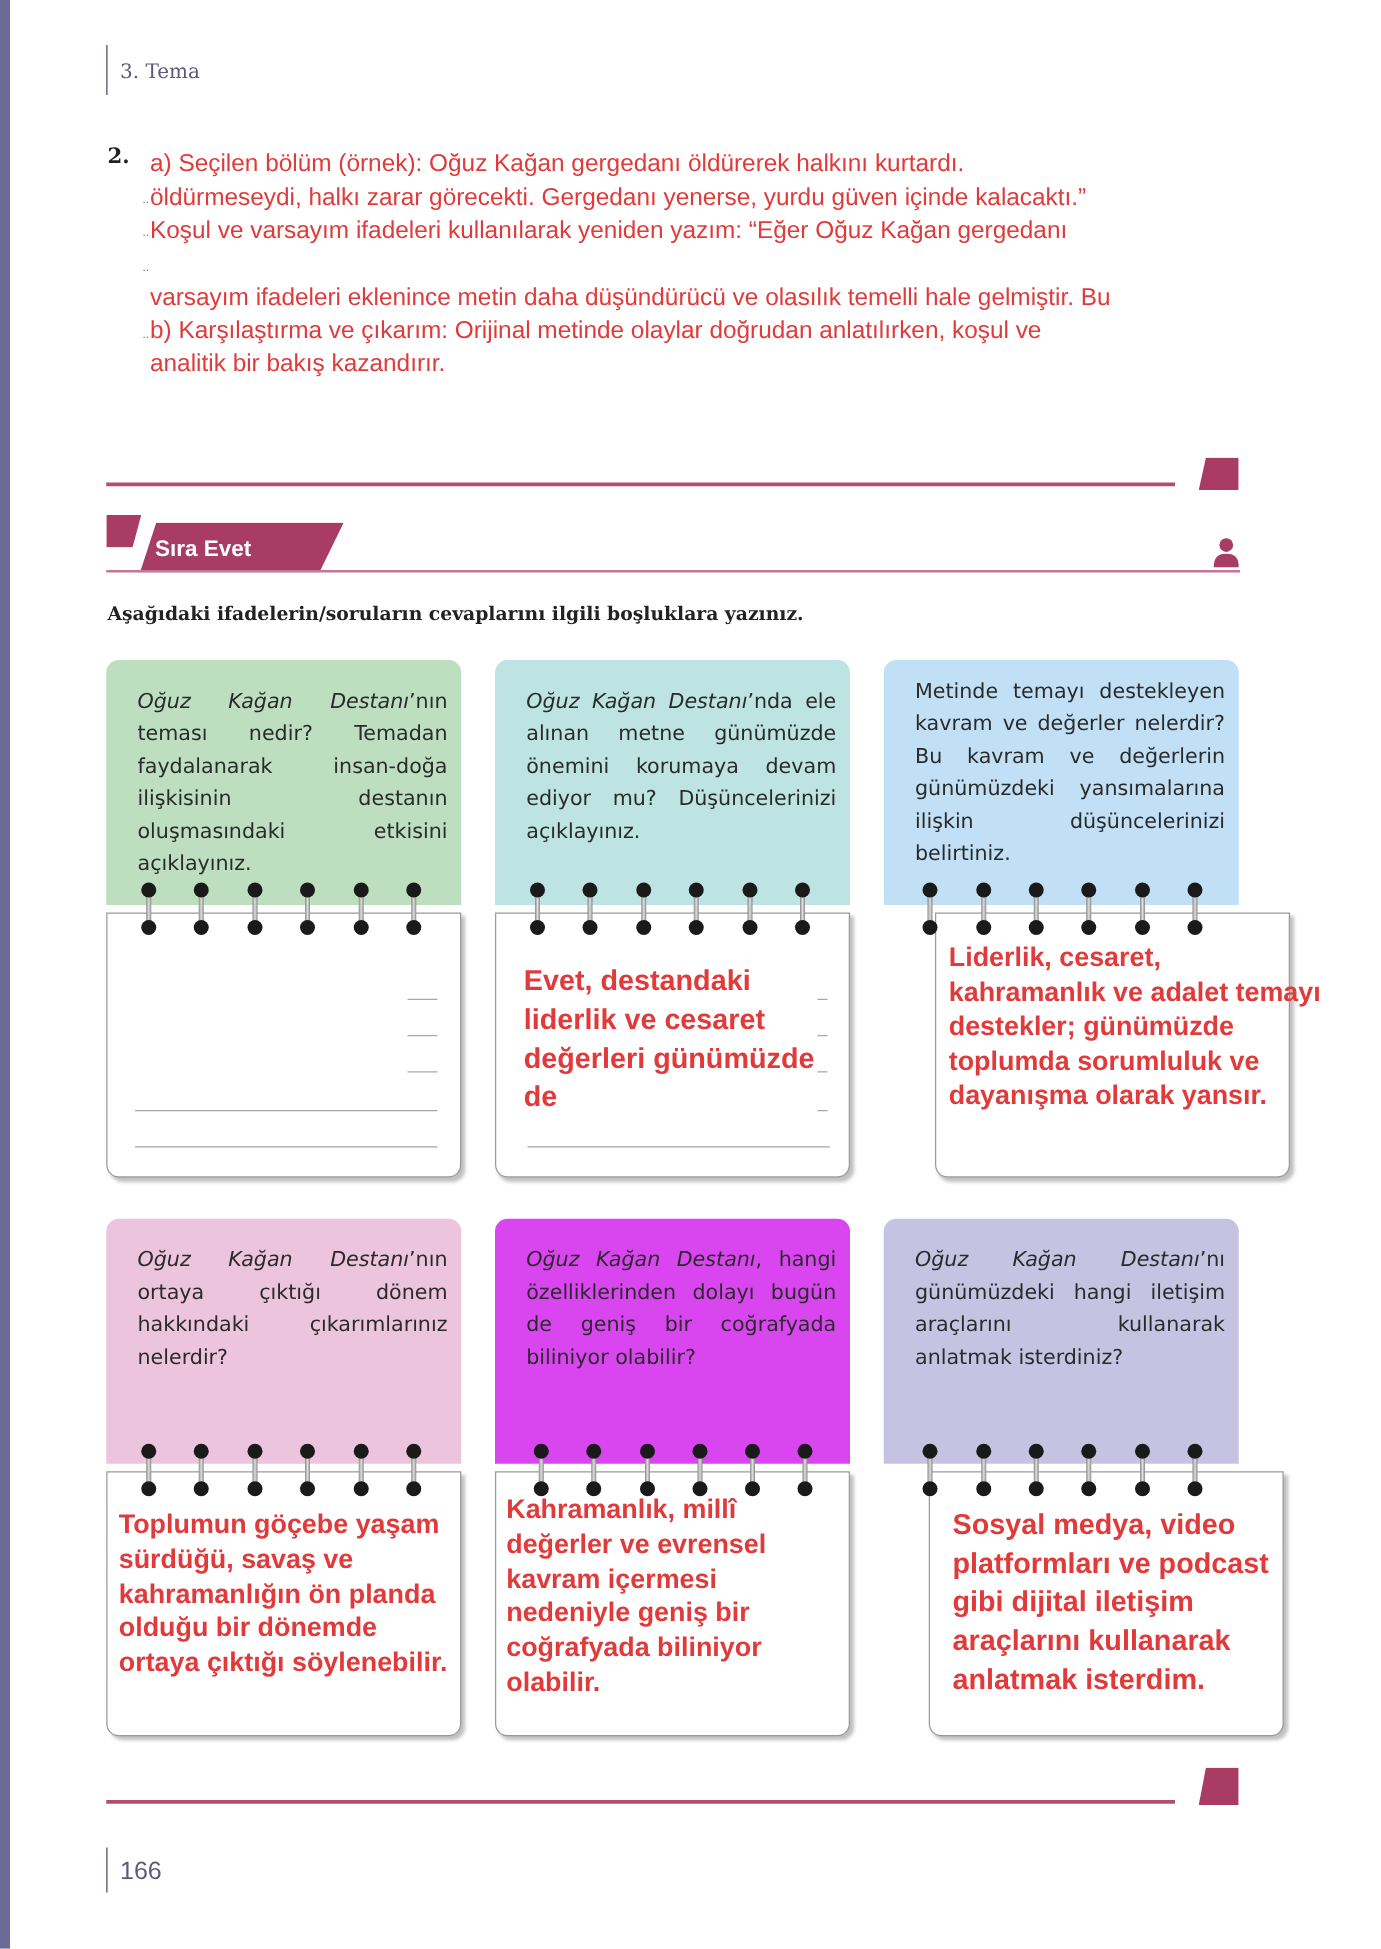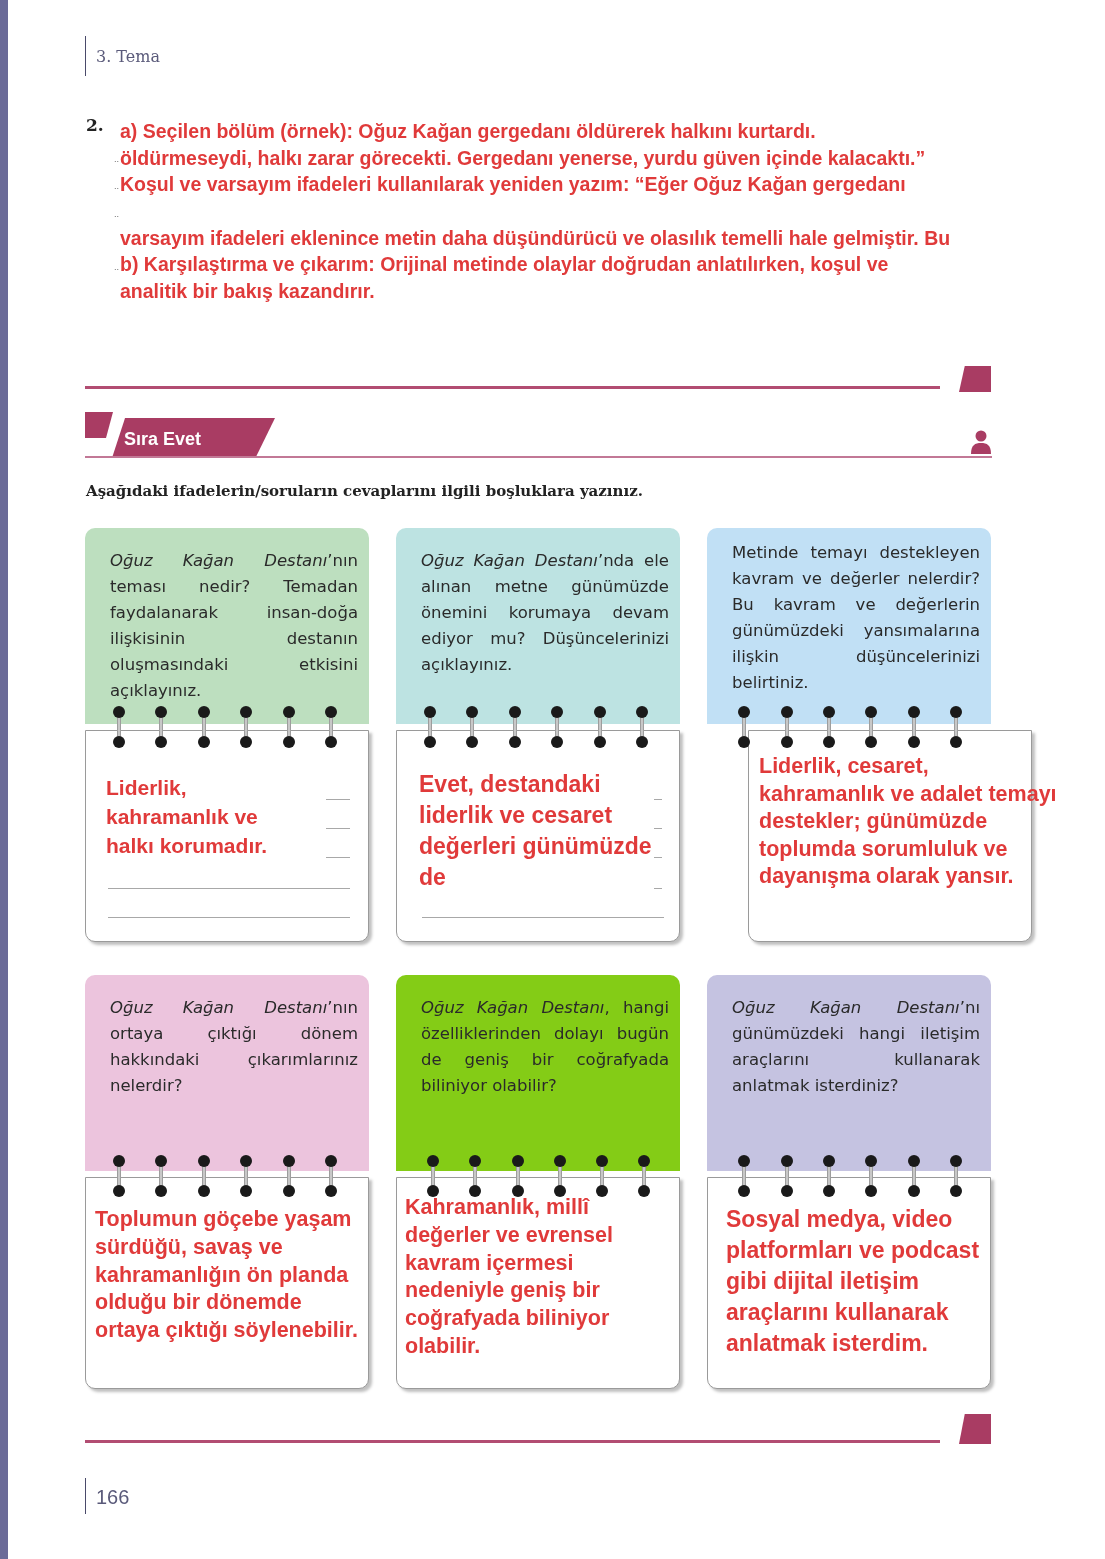--- a/index.html
+++ b/index.html
@@ -10,21 +10,21 @@
   }
   .left-bar { position:absolute; left:0; top:0; width:8px; height:1559px; background:#6b6b98; }
 
   .header-divider { position:absolute; left:85px; top:36px; width:1px; height:40px; background:#4a4a6a; }
   .header-title { position:absolute; left:96px; top:47px; font-family:"DejaVu Serif", serif; font-size:16px; color:#5a5a7a; }
 
   .q-number { position:absolute; left:86px; top:115px; font-family:"DejaVu Serif", serif; font-size:17px; color:#222; font-weight:bold; }
   .faint-mark { position:absolute; left:114px; font-size:8px; color:#666; }
   .answer-text {
     position:absolute; left:120px; top:118px; width:890px;
-    font-family:"Liberation Sans", sans-serif; font-weight:bold;
+    font-family:"Liberation Sans", sans-serif; font-weight:normal;
     font-size:19.5px; line-height:26.5px; color:#e03a3a;
   }
   .answer-text p { margin:0; }
   .answer-text .gap { height:27px; }
 
   .rule { position:absolute; height:3px; background:#b24d72; }
   .rule-thin { position:absolute; height:2px; background:#c27896; }
   .corner-block { position:absolute; width:32px; height:26px; background:#a93c63;
     clip-path:polygon(18% 0, 100% 0, 100% 100%, 0 100%); }
 
@@ -92,21 +92,20 @@
 </svg>
 <div class="rule-thin" style="left:85px; top:456px; width:907px;"></div>
 
 <div class="instruction">Aşağıdaki ifadelerin/soruların cevaplarını ilgili boşluklara yazınız.</div>
 
 <div class="card" style="left:85px; top:528px;">
   <div class="card-top" style="height:196px; background:#bddfbf;">
     <div class="card-q"><i>Oğuz Kağan Destanı</i><span>’nın teması nedir? Temadan faydalanarak insan-doğa ilişkisinin destanın oluşmasındaki etkisini açıklayınız.</span></div>
   </div>
   <div class="card-bottom" style="top:202px; height:210px;">
-    <div class="card-ans" style="left:20px; top:42px; width:200px; font-size:21px; line-height:29px;">Liderlik, kahramanlık ve halkı korumadır.</div>
     <div class="wline" style="left:240px; top:68px; width:24px;"></div>
     <div class="wline" style="left:240px; top:97px; width:24px;"></div>
     <div class="wline" style="left:240px; top:126px; width:24px;"></div>
     <div class="wline" style="left:22px; top:157px; width:242px;"></div>
     <div class="wline" style="left:22px; top:186px; width:242px;"></div>
   </div>
   <div class="spiral" style="left:28px; top:178px;">
       <div class="wire"></div>
       <div class="dot" style="top:0"></div>
       <div class="dot" style="top:30px"></div>
@@ -254,21 +253,21 @@
       <div class="dot" style="top:30px"></div>
     </div>
   <div class="spiral" style="left:240px; top:180px;">
       <div class="wire"></div>
       <div class="dot" style="top:0"></div>
       <div class="dot" style="top:30px"></div>
     </div>
 </div>
 
 <div class="card" style="left:396px; top:975px;">
-  <div class="card-top" style="height:196px; background:#84cc16;">
+  <div class="card-top" style="height:196px; background:#d946ef;">
     <div class="card-q"><i>Oğuz Kağan Destanı</i><span>, hangi özelliklerinden dolayı bugün de geniş bir coğrafyada biliniyor olabilir?</span></div>
   </div>
   <div class="card-bottom" style="top:202px; height:210px;">
     <div class="card-ans" style="left:8px; top:16px; width:260px; font-size:21.5px; line-height:27.8px;">Kahramanlık, millî değerler ve evrensel kavram içermesi nedeniyle geniş bir coğrafyada biliniyor olabilir.</div>
   </div>
   <div class="spiral" style="left:31px; top:180px;">
       <div class="wire"></div>
       <div class="dot" style="top:0"></div>
       <div class="dot" style="top:30px"></div>
     </div>
@@ -296,21 +295,21 @@
       <div class="wire"></div>
       <div class="dot" style="top:0"></div>
       <div class="dot" style="top:30px"></div>
     </div>
 </div>
 
 <div class="card" style="left:707px; top:975px;">
   <div class="card-top" style="height:196px; background:#c5c3e1;">
     <div class="card-q"><i>Oğuz Kağan Destanı</i><span>’nı günümüzdeki hangi iletişim araçlarını kullanarak anlatmak isterdiniz?</span></div>
   </div>
-  <div class="card-bottom" style="top:202px; height:210px;">
+  <div class="card-bottom" style="top:202px; height:210px;margin-left:36px;">
     <div class="card-ans" style="left:18px; top:26px; width:275px; font-size:23px; line-height:31px;">Sosyal medya, video platformları ve podcast gibi dijital iletişim araçlarını kullanarak anlatmak isterdim.</div>
   </div>
   <div class="spiral" style="left:31px; top:180px;">
       <div class="wire"></div>
       <div class="dot" style="top:0"></div>
       <div class="dot" style="top:30px"></div>
     </div>
   <div class="spiral" style="left:74px; top:180px;">
       <div class="wire"></div>
       <div class="dot" style="top:0"></div>

